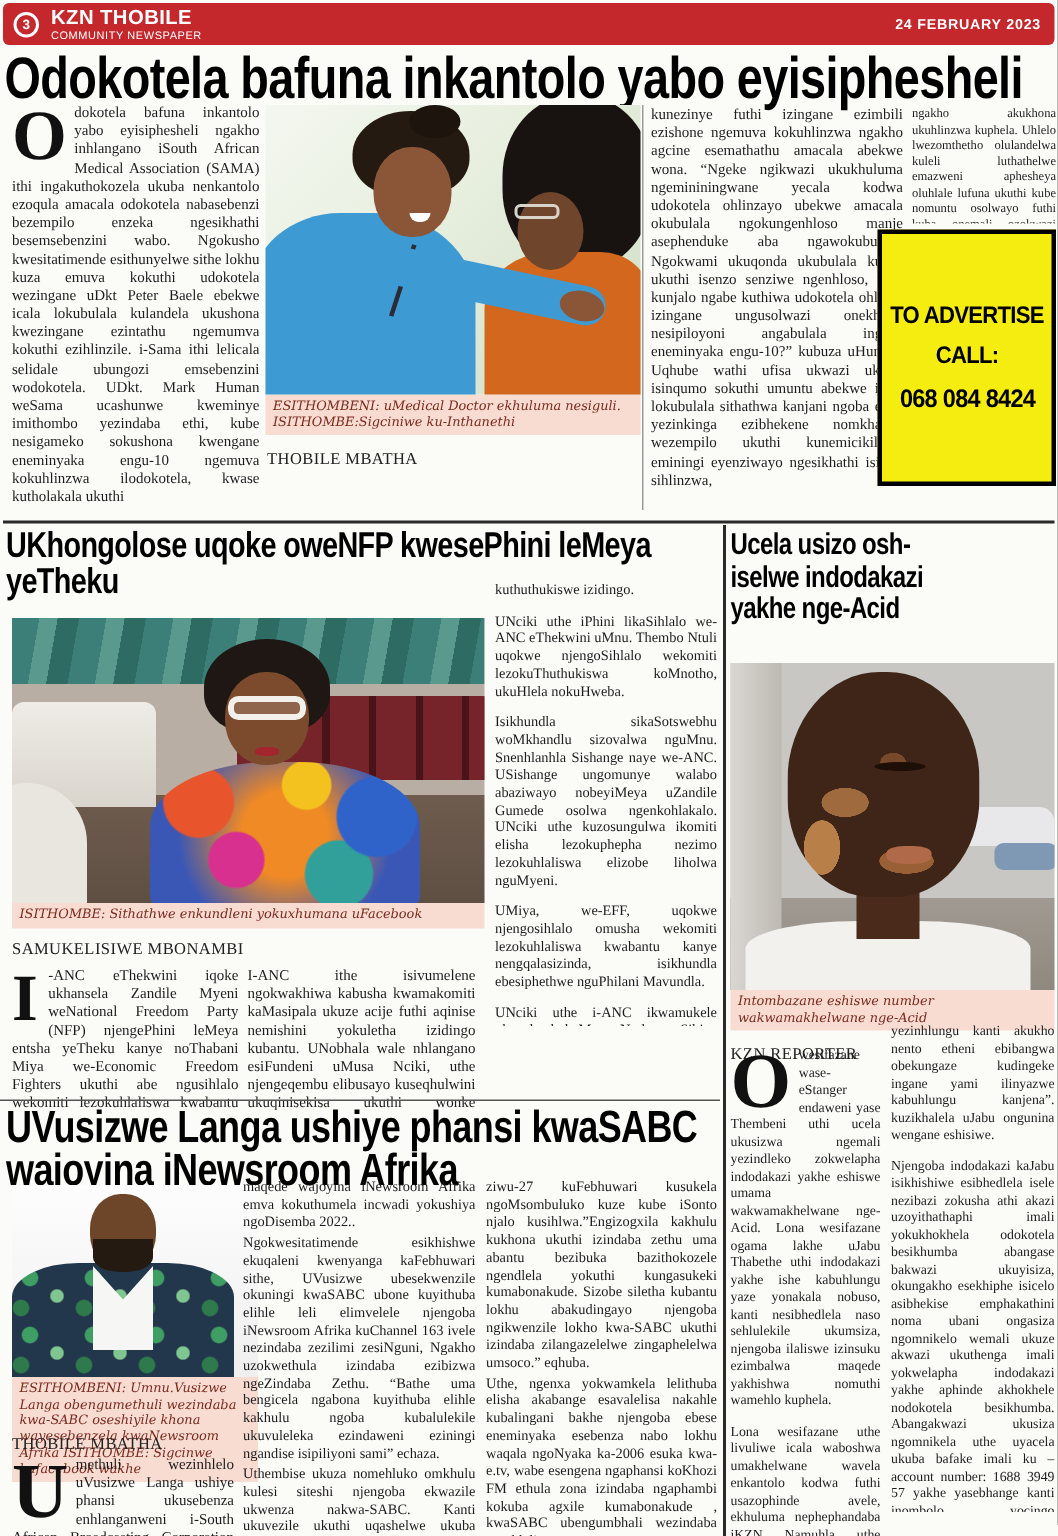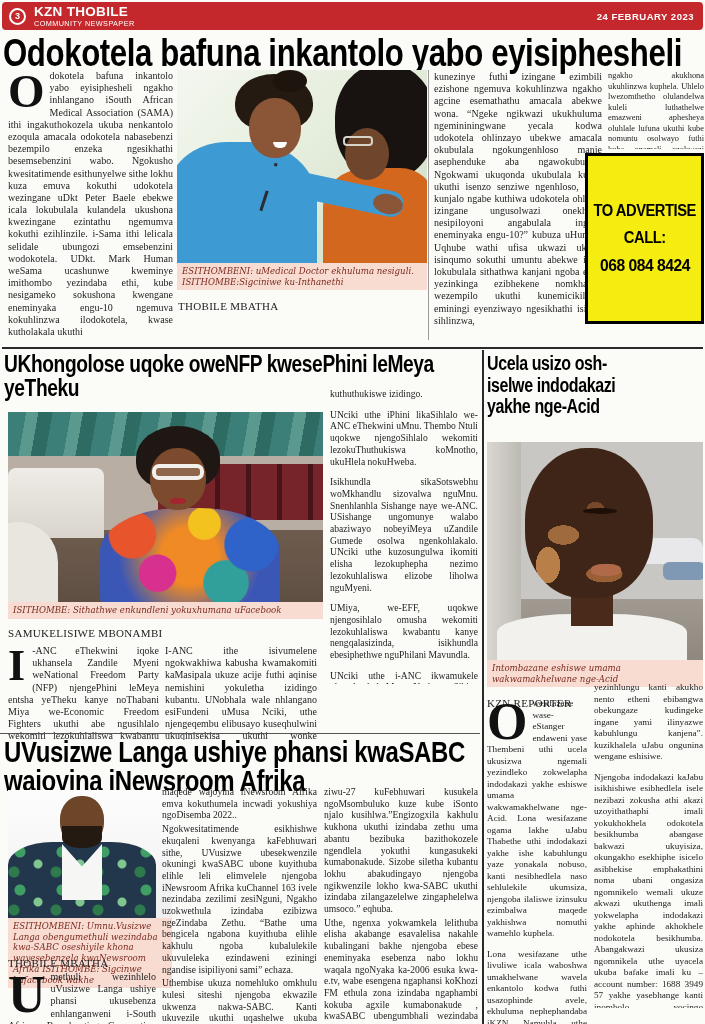--- a/index.html
+++ b/index.html
@@ -266,21 +266,21 @@
       <div class="photo photo-acid">
         <div class="ph acid-pillar"></div>
         <div class="ph acid-car1"></div>
         <div class="ph acid-car2"></div>
         <div class="ph acid-shirt"></div>
         <div class="ph acid-neck"></div>
         <div class="ph acid-head"></div>
         <div class="ph acid-eye"></div>
         <div class="ph acid-lips"></div>
       </div>
-      <figcaption class="caption">Intombazane eshiswe umama wakwamakhelwane nge-Acid</figcaption>
+      <figcaption class="caption">Intombazane eshiswe number wakwamakhelwane nge-Acid</figcaption>
     </figure>
     <div class="byline" style="left:487px; top:697px;">KZN REPORTER</div>
 
     <div class="bodycol small" style="left:487px; top:698px; width:100px; height:326px; overflow:hidden;">
       <p><span class="dropcap big">O</span><span>wesifazane wase- eStanger endaweni yase Thembeni uthi ucela ukusizwa ngemali yezindleko zokwelapha indodakazi yakhe eshiswe umama wakwamakhelwane nge-Acid. Lona wesifazane ogama lakhe uJabu Thabethe uthi indodakazi yakhe ishe kabuhlungu yaze yonakala nobuso, kanti nesibhedlela naso sehlulekile ukumsiza, njengoba ilaliswe izinsuku ezimbalwa maqede yakhishwa nomuthi wamehlo kuphela.</span></p>
       <p>Lona wesifazane uthe livuliwe icala waboshwa umakhelwane wavela enkantolo kodwa futhi usazophinde avele, ekhuluma nephephandaba iKZN Namuhla uthe angajabula uma lomama ongumakhelwane angayitholi ibail ngoba lento ayenze endodakazini yakhe ikhombisa inya olumangazayo.</p>
 
     </div>
     <div class="bodycol small" style="left:594px; top:682px; width:109px; height:326px; overflow:hidden;">
       <p>yezinhlungu kanti akukho nento etheni ebibangwa obekungaze kudingeke ingane yami ilinyazwe kabuhlungu kanjena”. kuzikhalela uJabu ongunina wengane eshisiwe.</p>

